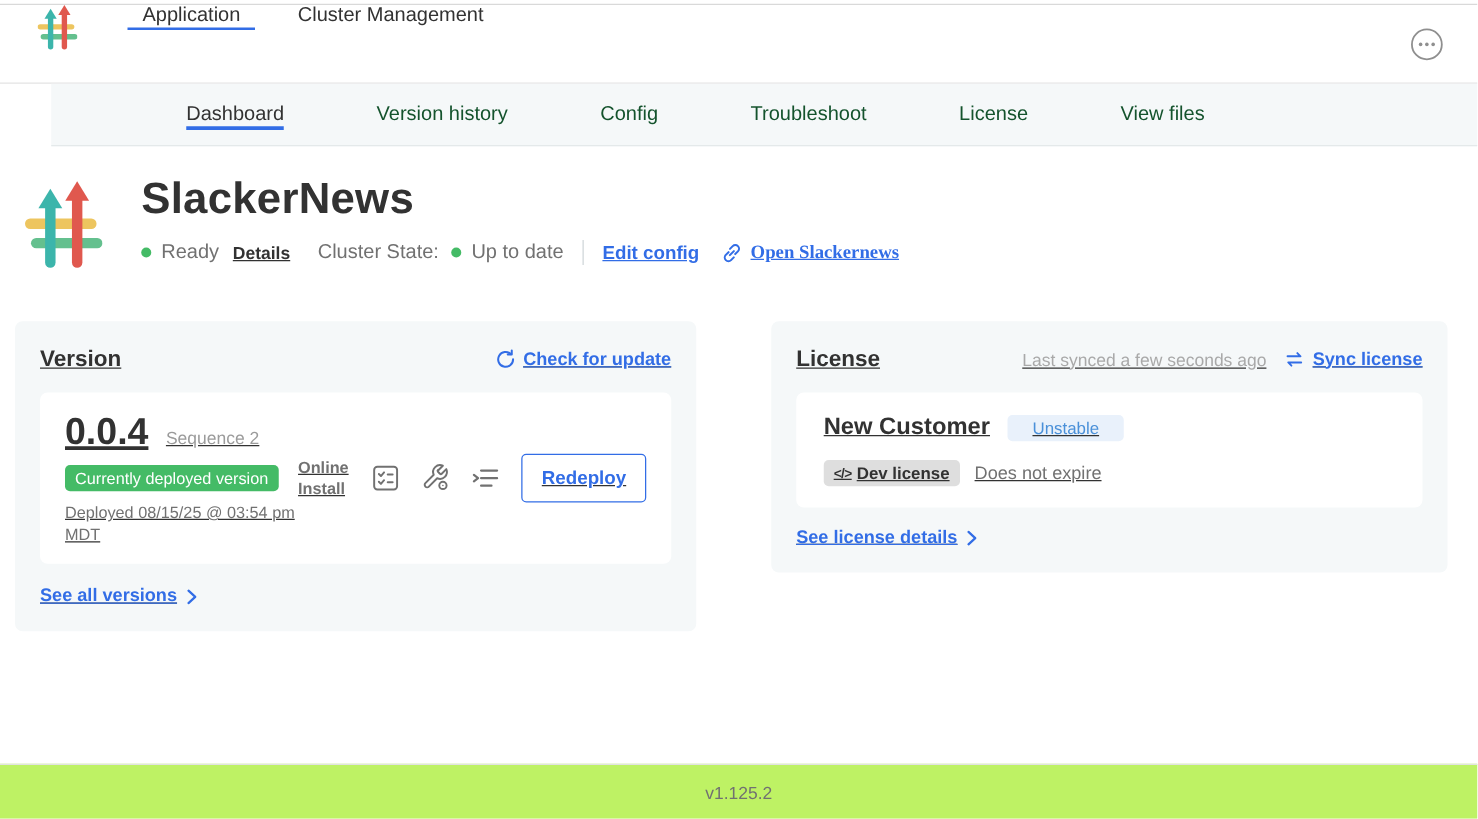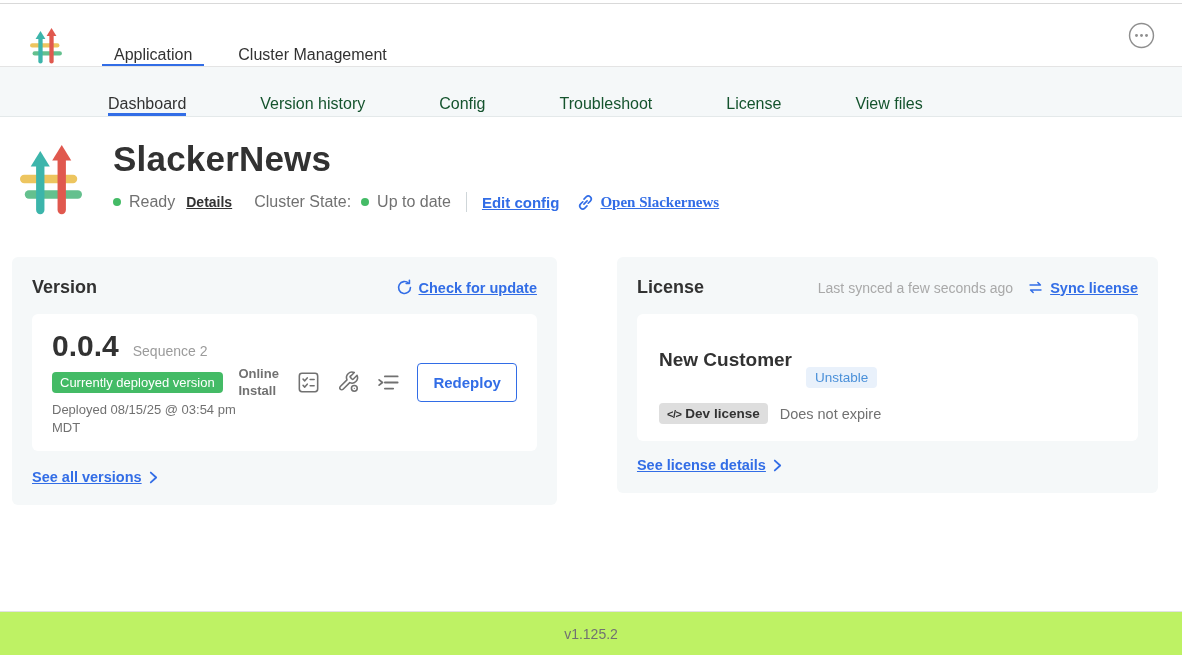--- a/index.html
+++ b/index.html
@@ -5,29 +5,29 @@
   * { margin:0; padding:0; box-sizing:border-box; }
   html,body { width:1182px; height:655px; }
   body {
     font-family:"Liberation Sans","DejaVu Sans",sans-serif;
     background:#ffffff; color:#323232;
     display:flex; flex-direction:column; overflow:hidden;
   }
   .top-hairline { height:4px; border-bottom:1px solid #d9d9d9; background:#fff; }
 
   
-  .header { height:63px; display:flex; align-items:flex-end; padding:0 26px 0 30px; border-bottom:1px solid #e4e4e4; background:#fff; }
+  .header { height:63px; display:flex; align-items:flex-start; padding:0 26px 0 30px; border-bottom:1px solid #e4e4e4; background:#fff; }
   .logo-wrap { display:flex; align-items:center; margin-right:40px; }
   .header-tabs { display:flex; }
   .header-tab { display:flex; align-items:center; padding:0 12px; margin-right:22px; font-size:16px; color:#323232; cursor:pointer; border-bottom:2px solid transparent; }
   .header-tab.active { border-bottom-color:#326de6; }
   .more-btn { margin-left:auto; align-self:center; width:30px; height:30px; border:0; background:transparent; cursor:pointer; padding:0; display:flex; align-items:center; justify-content:center; }
 
   
-  .subnav { height:50px; background:#f5f8f9; display:flex; align-items:flex-end; padding-left:108px; border-bottom:1px solid #e4e9ea; }
+  .subnav { height:50px; background:#f5f8f9; display:flex; align-items:center; padding-left:108px; border-bottom:1px solid #e4e9ea;margin-left:41px; }
   .subnav-item { display:flex; align-items:center; font-size:16px; color:#14532d; margin-right:74px; border-bottom:3px solid transparent; padding-top:3px; cursor:pointer; }
   .subnav-item.active { color:#323232; border-bottom-color:#326de6; }
 
   
   .hero { display:flex; padding:22px 20px 0 20px; }
   .hero-icon { width:62px; height:78px; margin-top:4px; flex:none; }
   .hero-text { margin-left:31px; }
   .app-title { font-size:35px; font-weight:700; letter-spacing:.2px; }
   .status-row { display:flex; align-items:center; margin-top:13px; font-size:16px; color:#717171; }
   .dot { width:8px; height:8px; border-radius:50%; background:#44bb66; display:inline-block; flex:none; }
@@ -35,21 +35,21 @@
   .details-link { margin-left:11px; font-size:14px; font-weight:700; color:#323232; text-decoration:underline; cursor:pointer; }
   .cluster-label { margin-left:22px; }
   .status-row .dot2 { margin-left:10px; }
   .vdivider { width:1px; height:20px; background:#cfd6d9; margin:0 15px; }
   .blue-link { color:#326de6; text-decoration:underline; font-weight:600; cursor:pointer; }
   .edit-config { font-size:15px; }
   .open-icon { margin-left:17px; display:flex; align-items:center; }
   .open-link { margin-left:5px; font-size:15px; font-weight:700;font-family:Liberation Serif, serif; }
 
   
-  .cards { display:flex; align-items:flex-start; gap:60px; padding:0 24px 0 12px; margin-top:36px; }
+  .cards { display:flex; align-items:flex-start; gap:60px; padding:0 24px 0 12px; margin-top:36px;text-decoration:underline; }
   .card { background:#f5f8f9; border-radius:6px; padding:20px; }
   .card.version-card { width:556px; }
   .card.license-card { width:552px; }
   .card-header { display:flex; align-items:center; }
   .card-title { font-size:18px; font-weight:700; }
   .hdr-right { margin-left:auto; display:flex; align-items:center; }
   .hdr-right svg { margin-right:6px; }
   .small-link { font-size:14.5px; }
 
   .inner-card { background:#ffffff; border-radius:6px; margin-top:16px; }
@@ -66,21 +66,21 @@
   .vc-icon { cursor:pointer; display:flex; }
   .redeploy-btn { background:#fff; border:1px solid #326de6; color:#326de6; font-weight:700; font-size:15px; padding:10px 15px; border-radius:4px; cursor:pointer; font-family:inherit; }
   .card-footer-link { margin-top:18px; display:flex; align-items:center; }
   .card-footer-link .chev { margin-left:7px; display:flex; }
 
   .license-inner { padding:17px 22px; }
   .last-synced { margin-left:auto; color:#a9a9a9; font-size:14px; }
   .sync-icon { margin-left:14px; display:flex; }
   .cust-row { display:flex; align-items:center; }
   .customer-name { font-size:19px; font-weight:700; }
-  .channel-badge { margin-left:14px; background:#e9f1fb; color:#4a90d9; font-size:13.5px; padding:3px 9px; border-radius:4px;margin-top:36px; }
+  .channel-badge { margin-left:14px; background:#e9f1fb; color:#4a90d9; font-size:13.5px; padding:3px 20px; border-radius:4px; }
   .lic-row2 { display:flex; align-items:center; margin-top:15px; }
   .dev-badge { background:#dedede; color:#323232; font-size:13.5px; font-weight:700; padding:3px 8px; border-radius:4px; display:flex; align-items:center; }
   .code-glyph { font-size:11px; font-weight:700; margin-right:4px; letter-spacing:-0.5px; }
   .expiry { margin-left:12px; font-size:14.5px; color:#717171; }
 
   
   .footer { margin-top:auto; height:44px; background:#bef264; border-top:1px solid #e2e2e2; display:flex; align-items:center; justify-content:center; font-size:14px; color:#717171; }
 </style>
 </head>
 <body>

